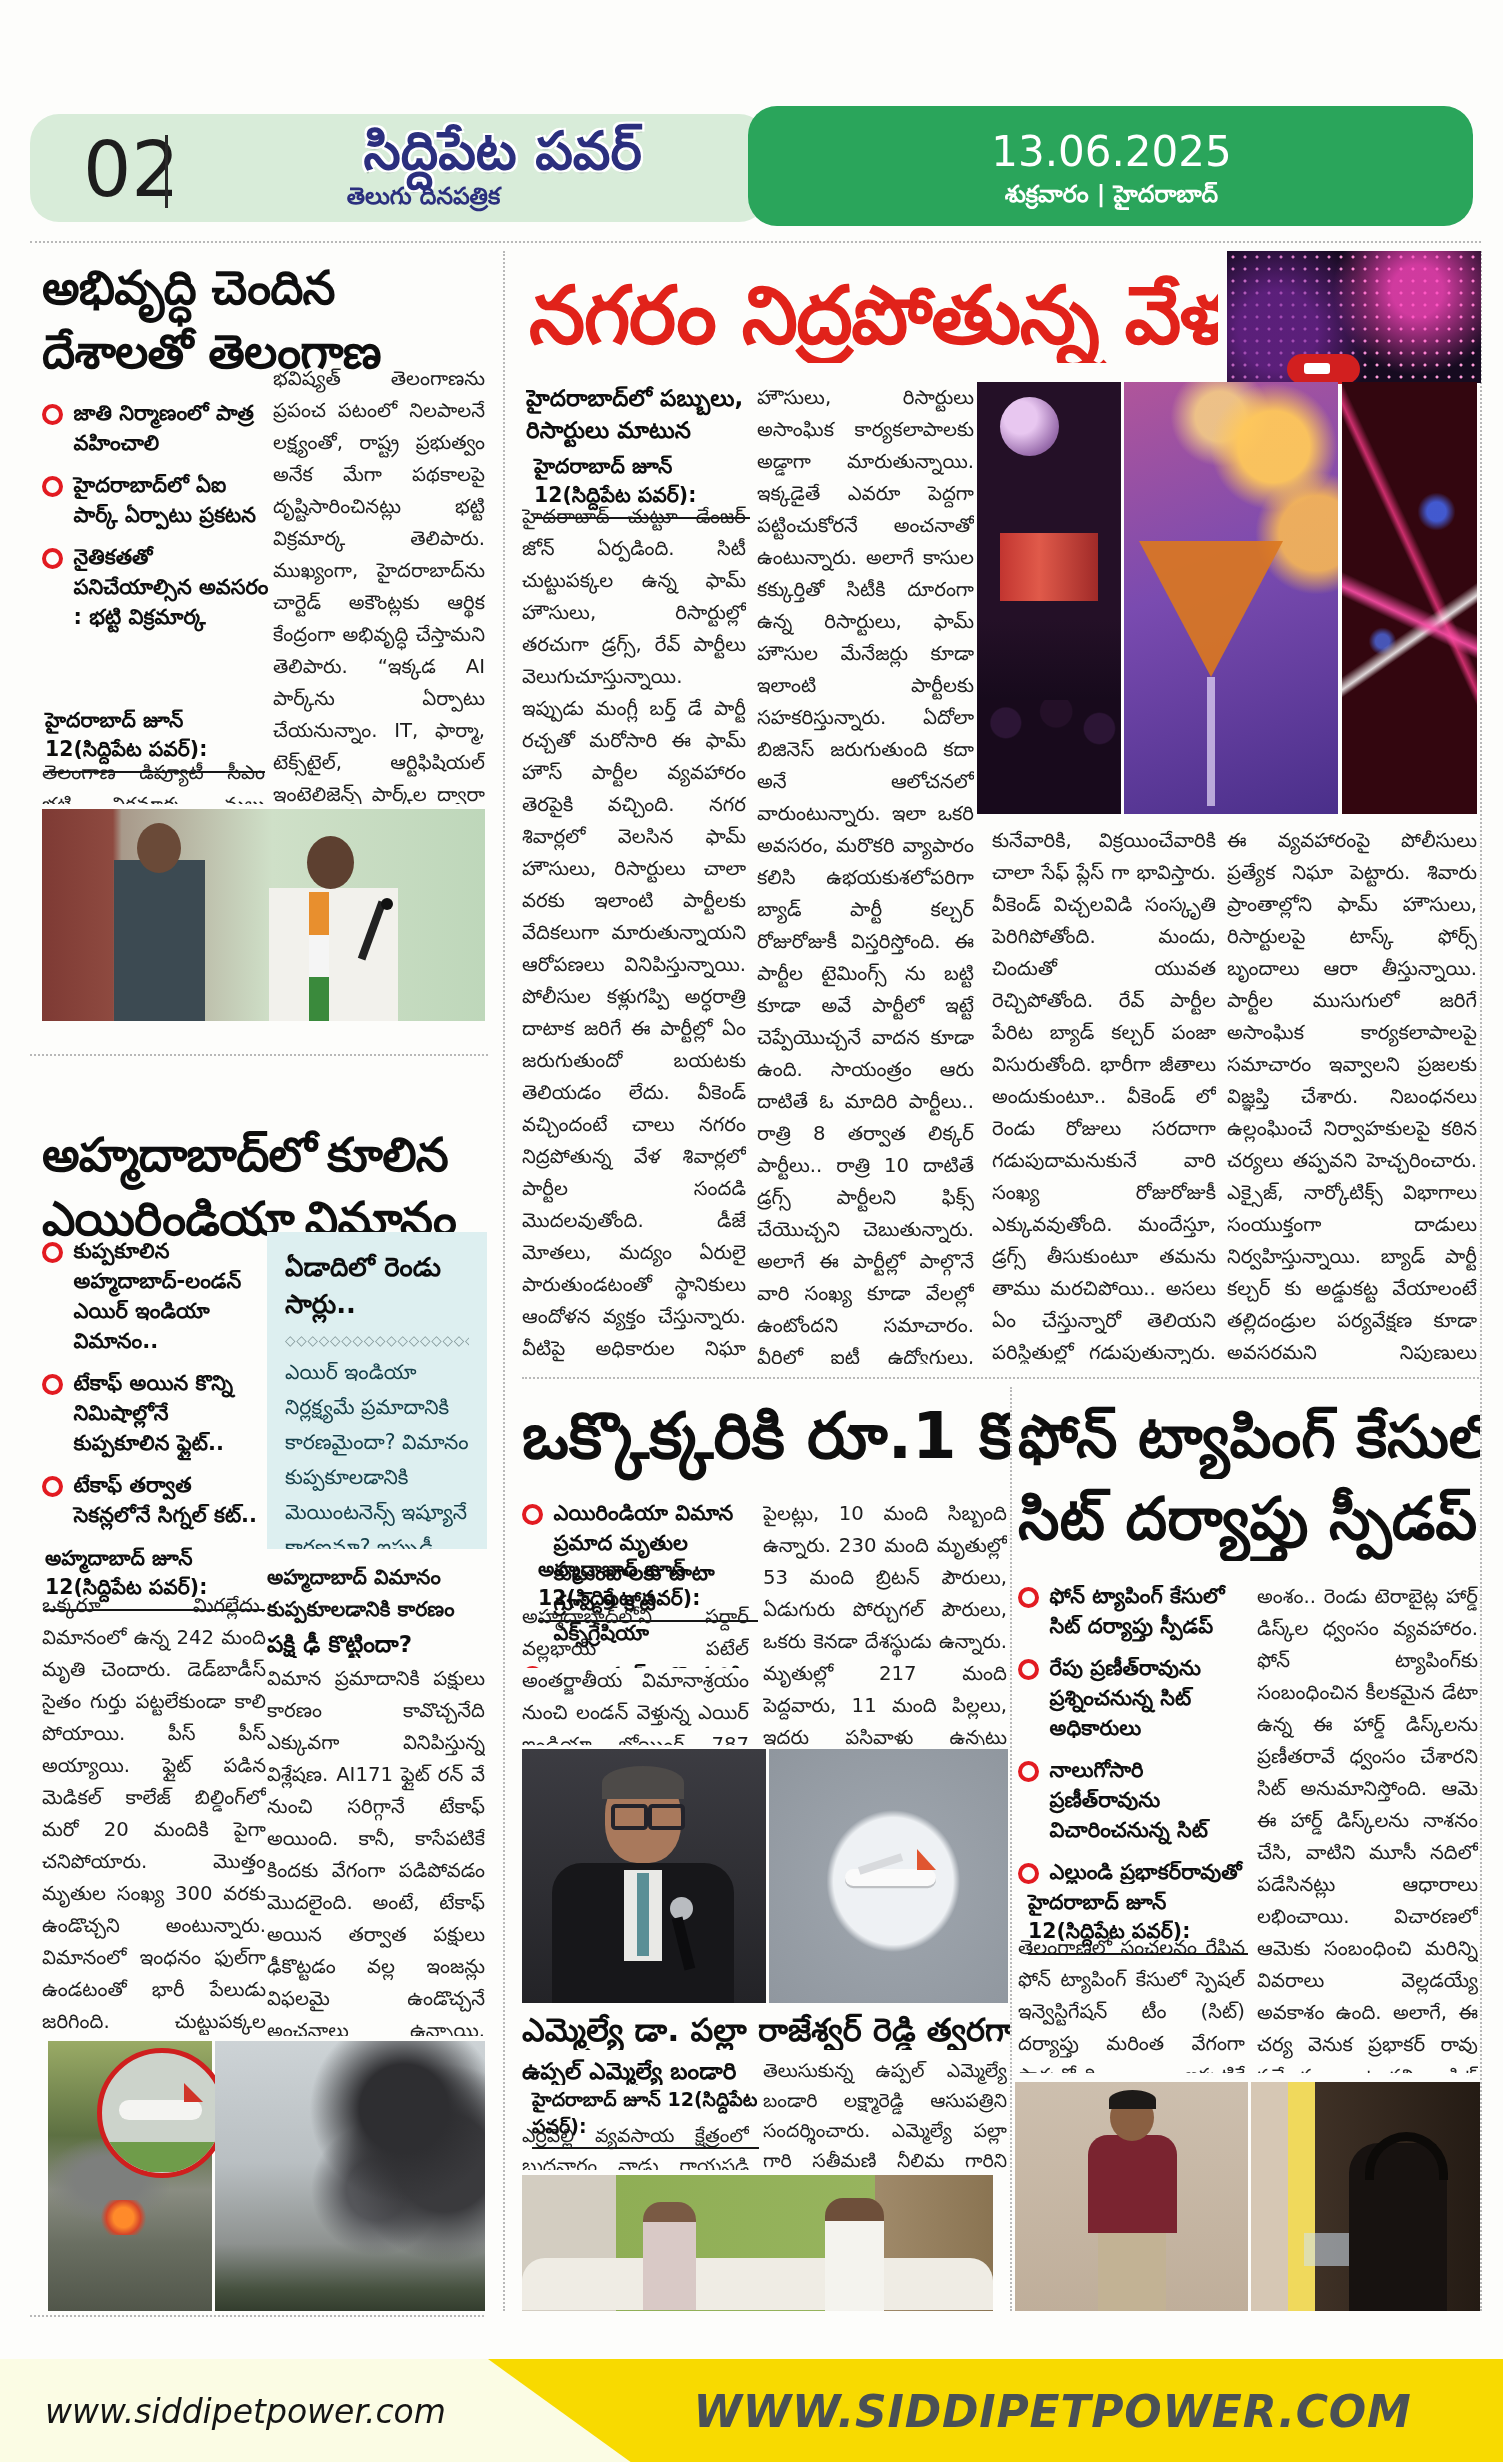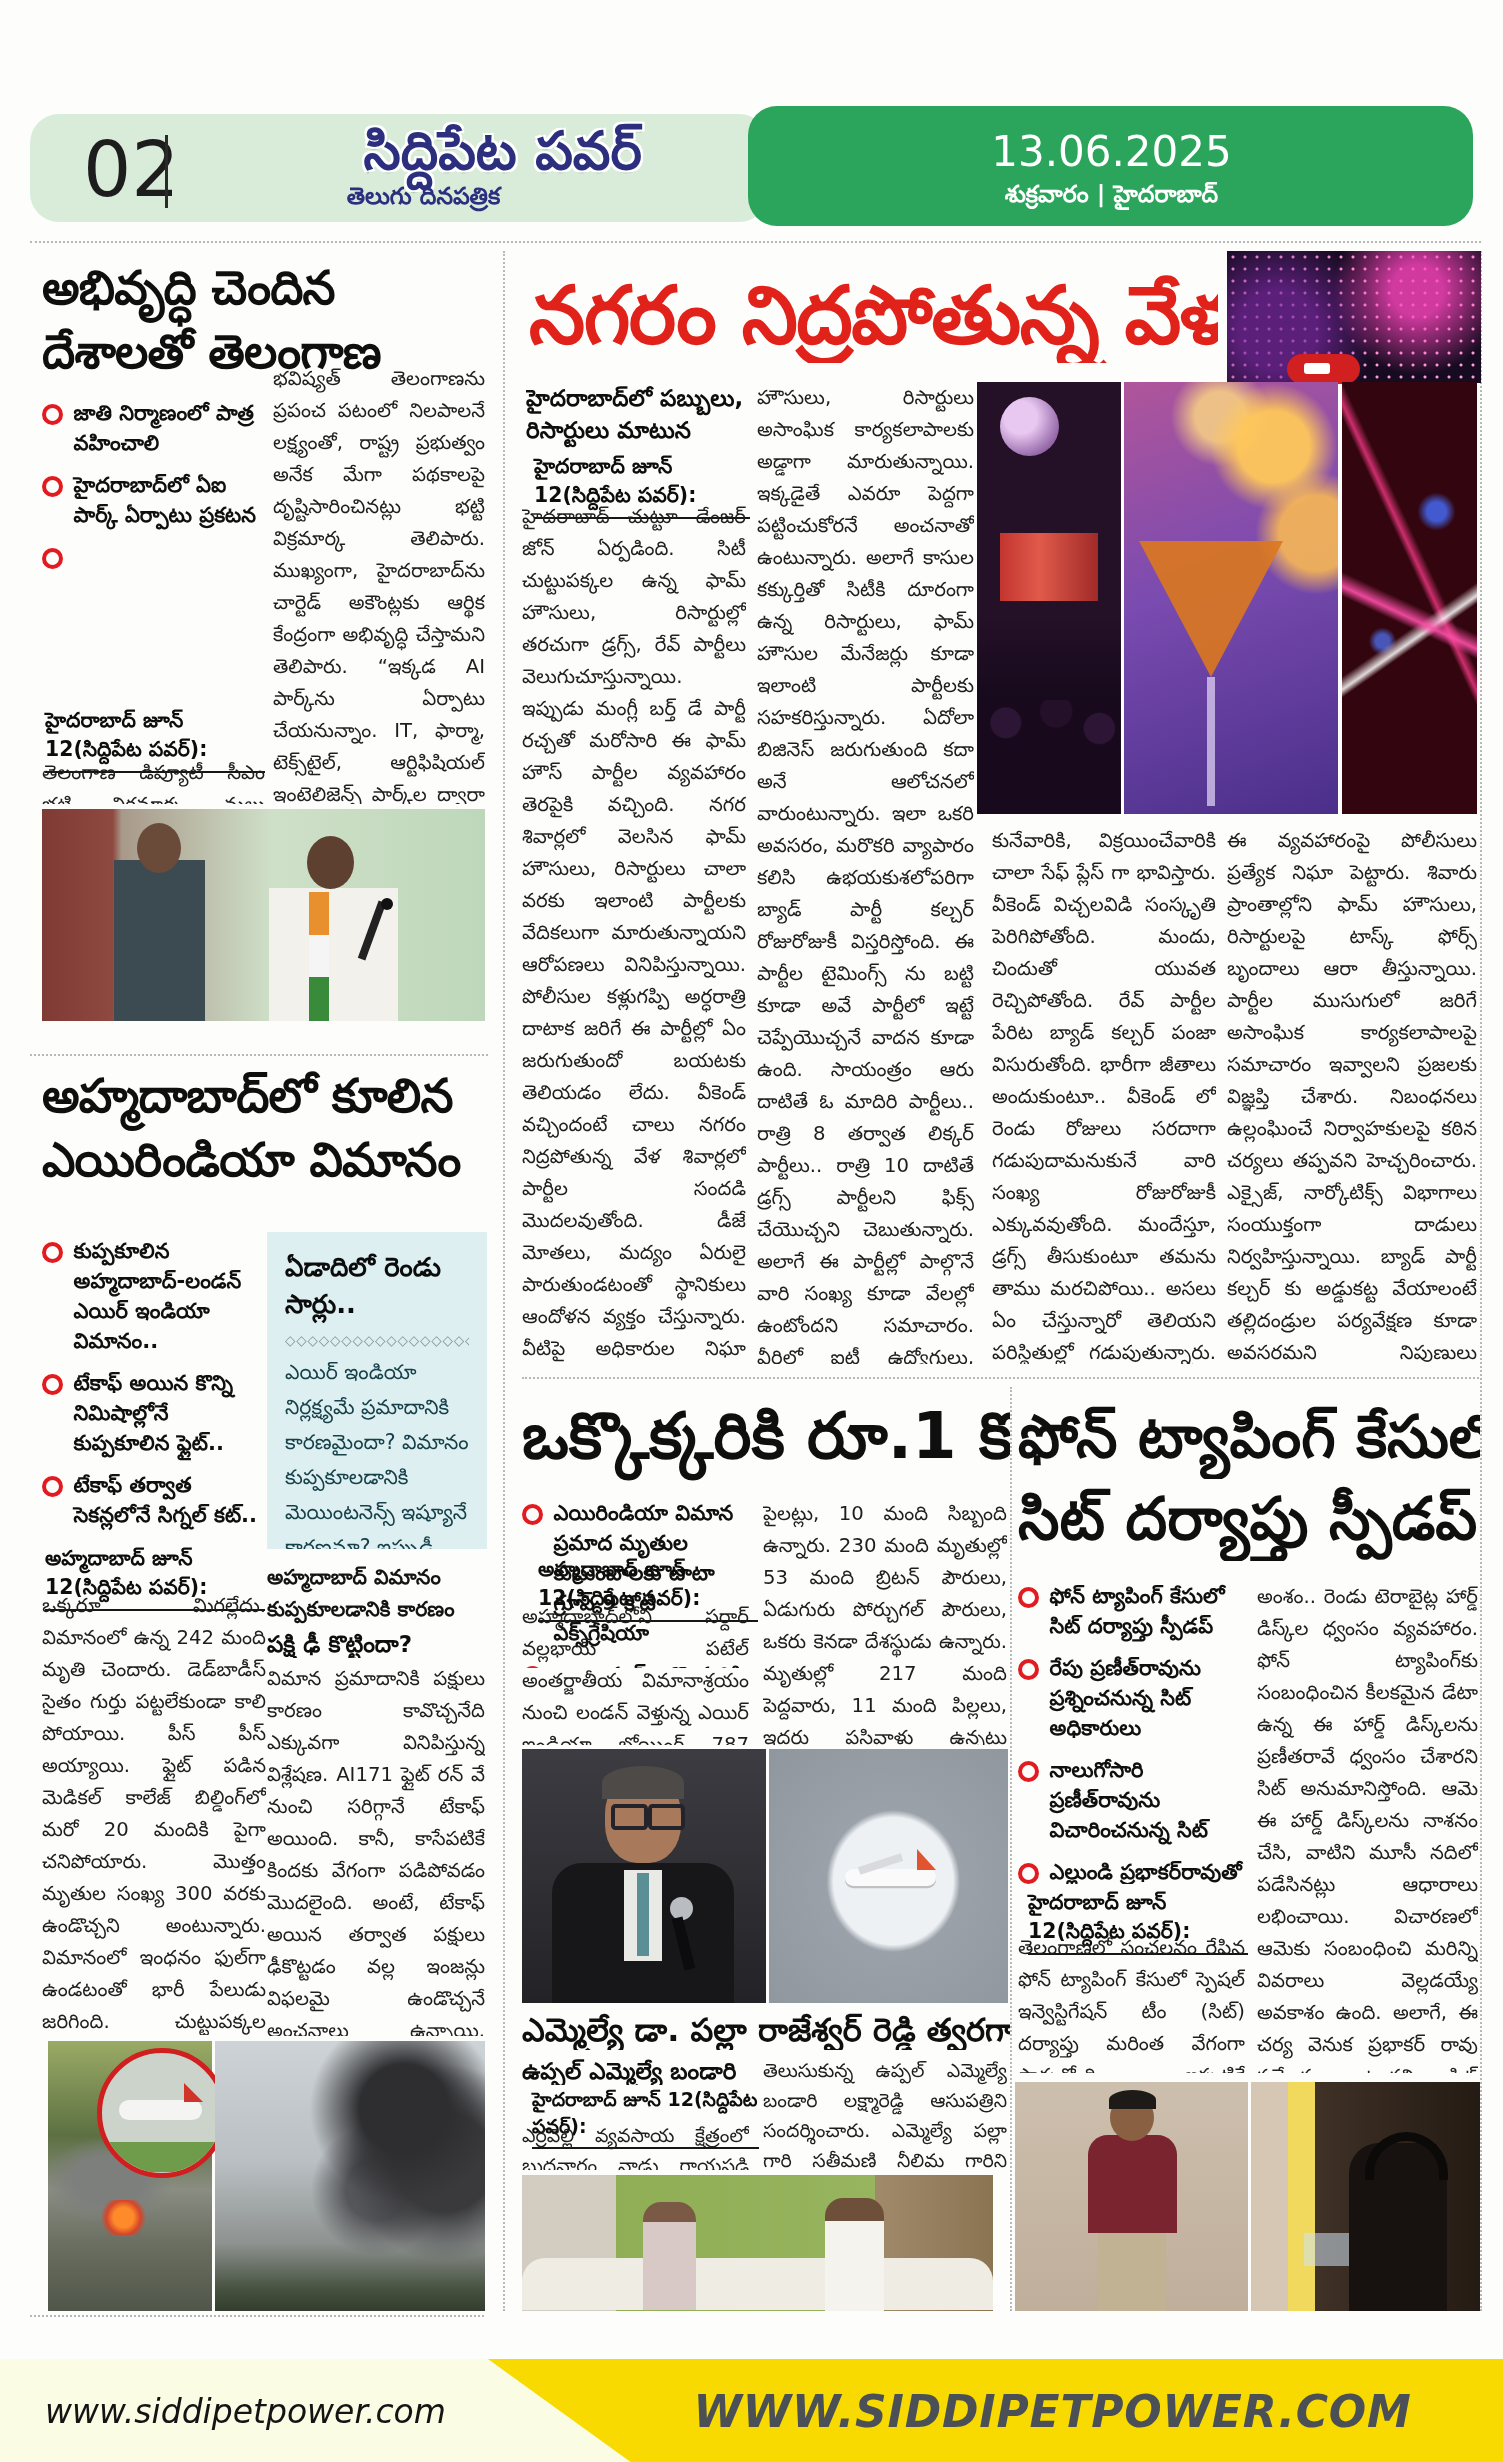--- a/index.html
+++ b/index.html
@@ -63,20 +63,21 @@
   <div class="bullet">
       <span class="ring"></span>
       <span class="btxt">జాతి నిర్మాణంలో పాత్ర వహించాలి</span>
     </div>
   <div class="bullet">
       <span class="ring"></span>
       <span class="btxt">హైదరాబాద్‌లో ఏఐ పార్క్ ఏర్పాటు ప్రకటన</span>
     </div>
   <div class="bullet">
       <span class="ring"></span>
+      <span class="btxt">నైతికతతో పనిచేయాల్సిన అవసరం : భట్టి విక్రమార్క</span>
     </div>
 </div>
 <div class="abs dateline" style="left:45px;top:708px;max-width:220px;">హైదరాబాద్ జూన్ 12(సిద్దిపేట పవర్):</div>
 <div class="abs body" style="left:42px;top:757px;width:223px;height:47px;">తెలంగాణ డిప్యూటీ సీఎం భట్టి విక్రమార్క మల్లు జాతీయ స్థాయి CA విద్యార్థుల సదస్సులో భాగంగా ముఖ్యోపన్యాసం ఇచ్చారు. హైదరాబాద్‌లో జరిగిన ఈ కార్యక్రమంలో భట్టి కీలక వ్యాఖ్యలు చేశారు. “CA అంటే కేవలం ఉద్యోగం మాత్రమే కాదు, ఇది జాతి నిర్మాణంలో భాగస్వామ్యం. దేశ ఆర్థిక ఆరోగ్య భద్రతను చార్టెడ్ అకౌంట్లు సమర్థంగా నిర్వహిస్తున్నారు,” అని చెప్పారు. అనంతరం మాట్లాడుతూ, “మీ నిజాయితీయే మీ అత్యంత విలువైన ఆస్తి. టెక్నాలజీ, ఆటోమేషన్ వేగంగా మారుతున్న ఈ యుగంలో నైతికతకు కట్టుబడి ఉండే అవసరం మరింత పెరిగింది. మీరు చేసే ప్రతి పని నిజాయితీ, సమన్యాయం, బాధ్యతను ప్రతిబింబించాలి,” అని విద్యార్థులను ఉద్దేశించి అన్నారు.</div>
 <div class="abs body" style="left:273px;top:363px;width:212px;height:441px;">భవిష్యత్ తెలంగాణను ప్రపంచ పటంలో నిలపాలనే లక్ష్యంతో, రాష్ట్ర ప్రభుత్వం అనేక మేగా పథకాలపై దృష్టిసారించినట్లు భట్టి విక్రమార్క తెలిపారు. ముఖ్యంగా, హైదరాబాద్‌ను చార్టెడ్ అకౌంట్లకు ఆర్థిక కేంద్రంగా అభివృద్ధి చేస్తామని తెలిపారు. “ఇక్కడ AI పార్క్‌ను ఏర్పాటు చేయనున్నాం. IT, ఫార్మా, టెక్స్‌టైల్, ఆర్టిఫిషియల్ ఇంటెలిజెన్స్ పార్క్‌ల ద్వారా హైదరాబాద్‌ను గ్లోబల్ హబ్‌గా తీర్చిదిద్దుతున్నాం,” అని వివరించారు. “తెలంగాణ ఈ రోజు దేశంలోని ఇతర రాష్ట్రాలతో కాదు, ప్రపంచంలోని అభివృద్ధి చెందిన దేశాలతో పోటీ పడుతోంది. రీజినల్ రింగ్ రోడ్, మూసీ రివైటలైజేషన్, ఫ్యూచర్ సిటీ ప్రాజెక్టుల వంటి యోచనలతో తెలంగాణ అభివృద్ధిలో మైలురాళ్లుగా నిలుస్తోంది,” అని డిప్యూటీ సీఎం వ్యాఖ్యానించారు. ఈ సదస్సులో పాల్గొన్న విద్యార్థులకు భట్టి విక్రమార్క జ్ఞానాన్ని, నైతికతను రెండు చేతుల్లో పట్టుకొని ముందుకు సాగాలని పిలుపునిచ్చారు. చార్టెడ్ అకౌంట్ల కృషి తెలంగాణ రైజింగ్ లో భాగస్వామ్యం కావాలని, రాష్ట్రం అభివృద్ధి పథంలో వేగంగా దూసుకెళ్లేలా అందరూ కలిసికట్టుగా పనిచేయాలన్నారు.</div>
 
 <div class="photo" style="left:42px;top:809px;width:443px;height:212px;background:linear-gradient(90deg,#7e3a34 0%,#8e4a40 16%,#a8998a 18%,#cfe0c8 52%,#bed7ba 100%);">
   <div class="abs" style="left:72px;top:30px;width:91px;height:182px;background:linear-gradient(180deg,transparent 0 21px,#3c4a52 21px);border-radius:15px 15px 0 0;"></div>
   <div class="abs" style="left:95px;top:13.6px;width:44px;height:50px;background:#6a4a38;border-radius:50%;"></div>
   <div class="abs" style="left:227px;top:53px;width:129px;height:159px;background:linear-gradient(180deg,transparent 0 26px,#f2f1ec 26px);border-radius:19.7px 19.7px 0 0;"></div>
@@ -105,21 +106,21 @@
 </div>
 <div class="photo" style="left:1124px;top:382px;width:214px;height:432px;background:radial-gradient(circle at 70% 15%,rgba(255,200,90,.95) 0 9%,transparent 16%),radial-gradient(circle at 90% 35%,rgba(255,190,80,.85) 0 11%,transparent 18%),radial-gradient(circle at 45% 8%,rgba(255,220,130,.8) 0 6%,transparent 12%),linear-gradient(160deg,#b0559a 0%,#7a4bb0 45%,#4a2f8a 100%);">
   <div class="abs" style="left:15px;top:159px;width:0;height:0;border-left:72px solid transparent;border-right:72px solid transparent;border-top:136px solid rgba(220,120,30,.9);"></div>
   <div class="abs" style="left:83px;top:295px;width:7.6px;height:129px;background:rgba(240,230,255,.65);"></div>
 </div>
 <div class="photo" style="left:1342px;top:382px;width:135px;height:432px;background:linear-gradient(25deg,transparent 44%,rgba(255,80,170,.9) 46%,transparent 49%),linear-gradient(-35deg,transparent 40%,rgba(255,255,255,.85) 41.5%,transparent 44%),linear-gradient(65deg,transparent 55%,rgba(255,60,140,.75) 57%,transparent 60%),radial-gradient(circle at 70% 30%,rgba(70,110,255,.8) 0 3%,transparent 6%),radial-gradient(circle at 30% 60%,rgba(80,120,255,.7) 0 2.5%,transparent 5%),#33060f;"></div>
 
 <div class="abs body" style="left:992px;top:825px;width:224px;height:539px;">కునేవారికి, విక్రయించేవారికి చాలా సేఫ్ ప్లేస్ గా భావిస్తారు. వీకెండ్ విచ్చలవిడి సంస్కృతి పెరిగిపోతోంది. మందు, చిందుతో యువత రెచ్చిపోతోంది. రేవ్ పార్టీల పేరిట బ్యాడ్ కల్చర్ పంజా విసురుతోంది. భారీగా జీతాలు అందుకుంటూ.. వీకెండ్ లో రెండు రోజులు సరదాగా గడుపుదామనుకునే వారి సంఖ్య రోజురోజుకీ ఎక్కువవుతోంది. మందేస్తూ, డ్రగ్స్ తీసుకుంటూ తమను తాము మరచిపోయి.. అసలు ఏం చేస్తున్నారో తెలియని పరిస్థితుల్లో గడుపుతున్నారు. ఇలాంటి పార్టీలకు అలవాటు పడిన యువత చివరకు దారుణ పరిస్థితుల్లోకి వెళ్తోందని నిపుణులు హెచ్చరిస్తున్నారు. డ్రగ్స్ కొనేందుకు అప్పులు చేస్తూ, చివరకు నేరాల బాట పడుతున్న ఘటనలు కూడా వెలుగుచూస్తున్నాయి.</div>
 <div class="abs body" style="left:1227px;top:825px;width:250px;height:539px;">ఈ వ్యవహారంపై పోలీసులు ప్రత్యేక నిఘా పెట్టారు. శివారు ప్రాంతాల్లోని ఫామ్ హౌసులు, రిసార్టులపై టాస్క్ ఫోర్స్ బృందాలు ఆరా తీస్తున్నాయి. పార్టీల ముసుగులో జరిగే అసాంఘిక కార్యకలాపాలపై సమాచారం ఇవ్వాలని ప్రజలకు విజ్ఞప్తి చేశారు. నిబంధనలు ఉల్లంఘించే నిర్వాహకులపై కఠిన చర్యలు తప్పవని హెచ్చరించారు. ఎక్సైజ్, నార్కోటిక్స్ విభాగాలు సంయుక్తంగా దాడులు నిర్వహిస్తున్నాయి. బ్యాడ్ పార్టీ కల్చర్ కు అడ్డుకట్ట వేయాలంటే తల్లిదండ్రుల పర్యవేక్షణ కూడా అవసరమని నిపుణులు సూచిస్తున్నారు. యువత ఇలాంటి వాటికి దూరంగా ఉండాలని, ఆరోగ్యకరమైన జీవనశైలిని అలవర్చుకోవాలని కోరుతున్నారు.</div>
 
-<div class="abs h1L" style="left:42px;top:1064px;width:443px;height:135px;">అహ్మదాబాద్‌లో కూలిన ఎయిరిండియా విమానం</div>
+<div class="abs h1L" style="left:42px;top:1123px;width:443px;height:135px;font-family:Liberation Serif, serif;">అహ్మదాబాద్‌లో కూలిన ఎయిరిండియా విమానం</div>
 <div class="abs bullets" style="left:42px;top:1236px;width:223px;height:303px;">
   <div class="bullet">
       <span class="ring"></span>
       <span class="btxt">కుప్పకూలిన అహ్మదాబాద్-లండన్ ఎయిర్ ఇండియా విమానం..</span>
     </div>
   <div class="bullet">
       <span class="ring"></span>
       <span class="btxt">టేకాఫ్ అయిన కొన్ని నిమిషాల్లోనే కుప్పకూలిన ఫ్లైట్..</span>
     </div>
   <div class="bullet">

